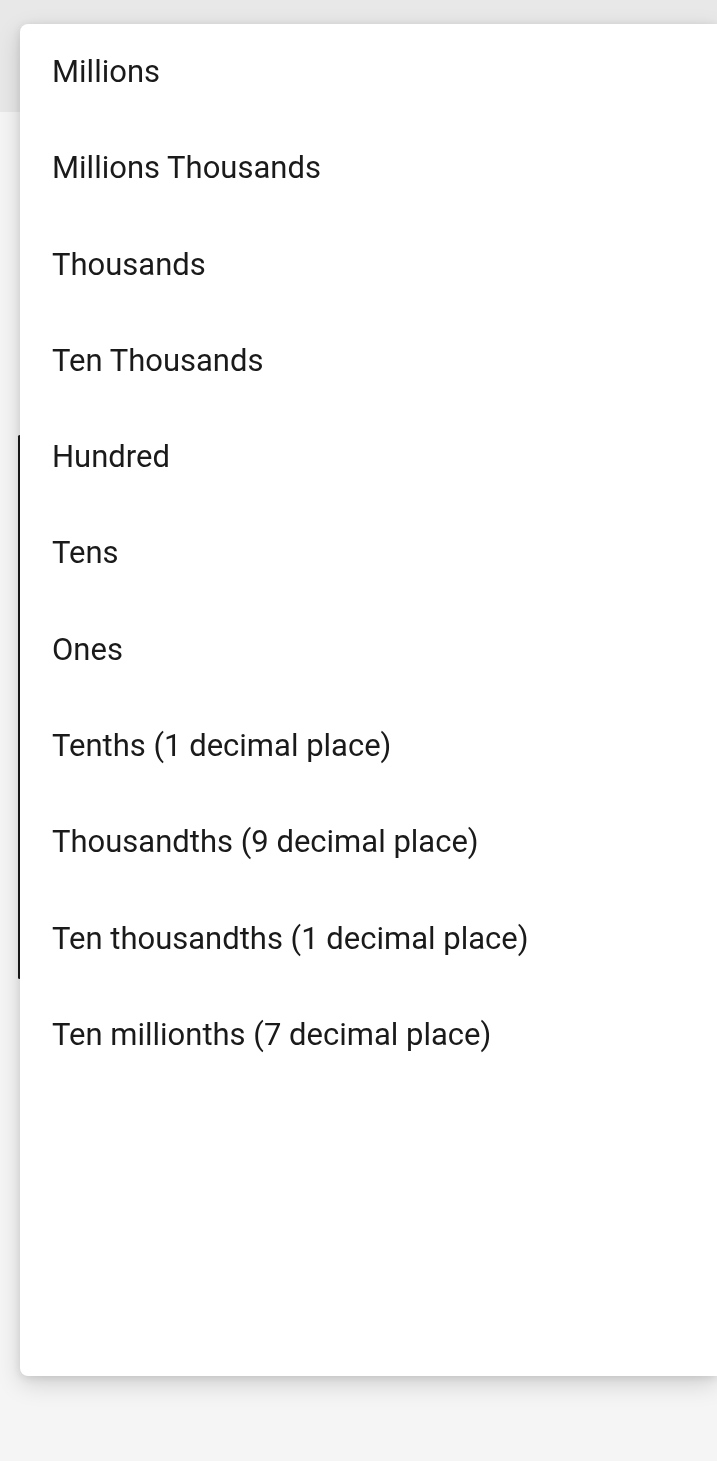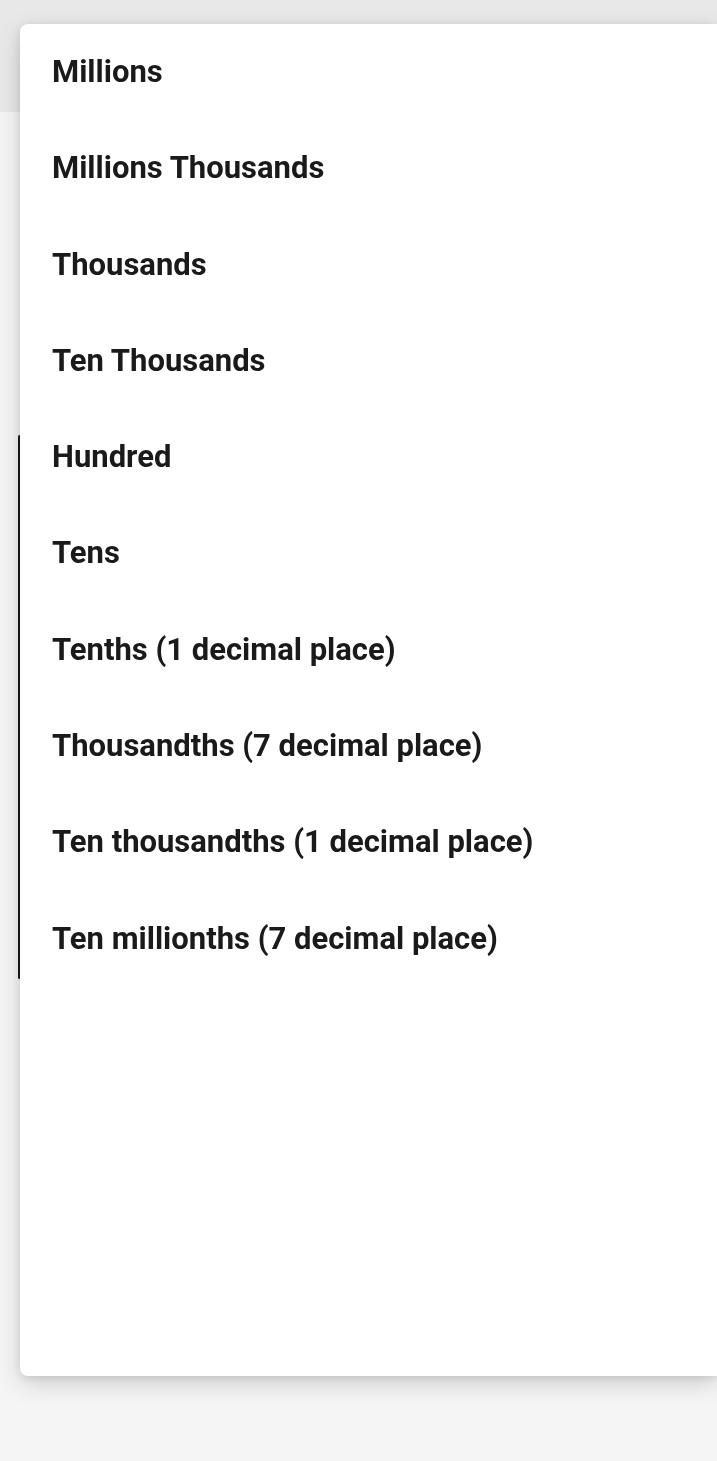--- a/index.html
+++ b/index.html
@@ -48,21 +48,21 @@
     }
 
     .dropdown-panel::-webkit-scrollbar-thumb {
       background: #cccccc;
       border-radius: 4px;
     }
 
     .option-item {
       padding: 28px 32px;
       font-size: 31px;
-      font-weight: 700;
+      font-weight: 400;
       color: #1a1a1a;
       cursor: pointer;
       line-height: 1.3;
     }
 
     .selection-indicator {
       position: absolute;
       left: 18px;
       top: 435px;
       width: 3px;
@@ -78,17 +78,18 @@
 
 <div class="selection-indicator"></div>
 
 <div class="dropdown-panel">
   <div class="option-item">Millions</div>
   <div class="option-item">Millions Thousands</div>
   <div class="option-item">Thousands</div>
   <div class="option-item">Ten Thousands</div>
   <div class="option-item">Hundred</div>
   <div class="option-item">Tens</div>
+  <div class="option-item">Ones</div>
   <div class="option-item">Tenths (1 decimal place)</div>
-  <div class="option-item">Thousandths (7 decimal place)</div>
+  <div class="option-item">Thousandths (9 decimal place)</div>
   <div class="option-item">Ten thousandths (1 decimal place)</div>
   <div class="option-item">Ten millionths (7 decimal place)</div>
 </div>
 
 </body></html>

